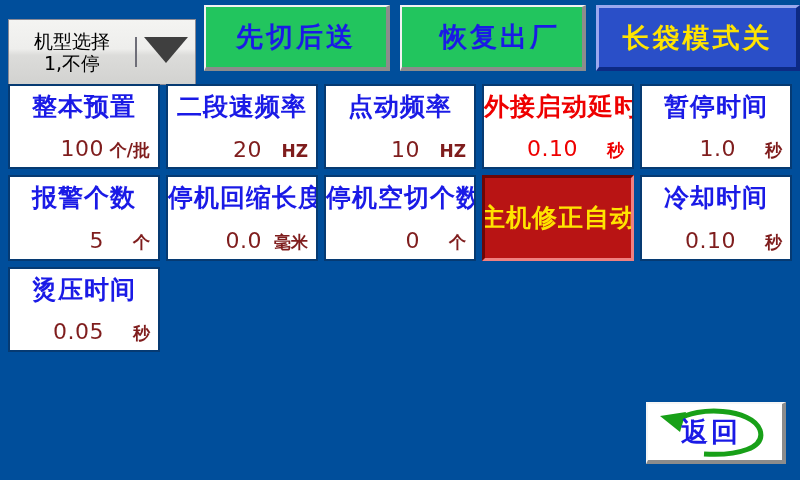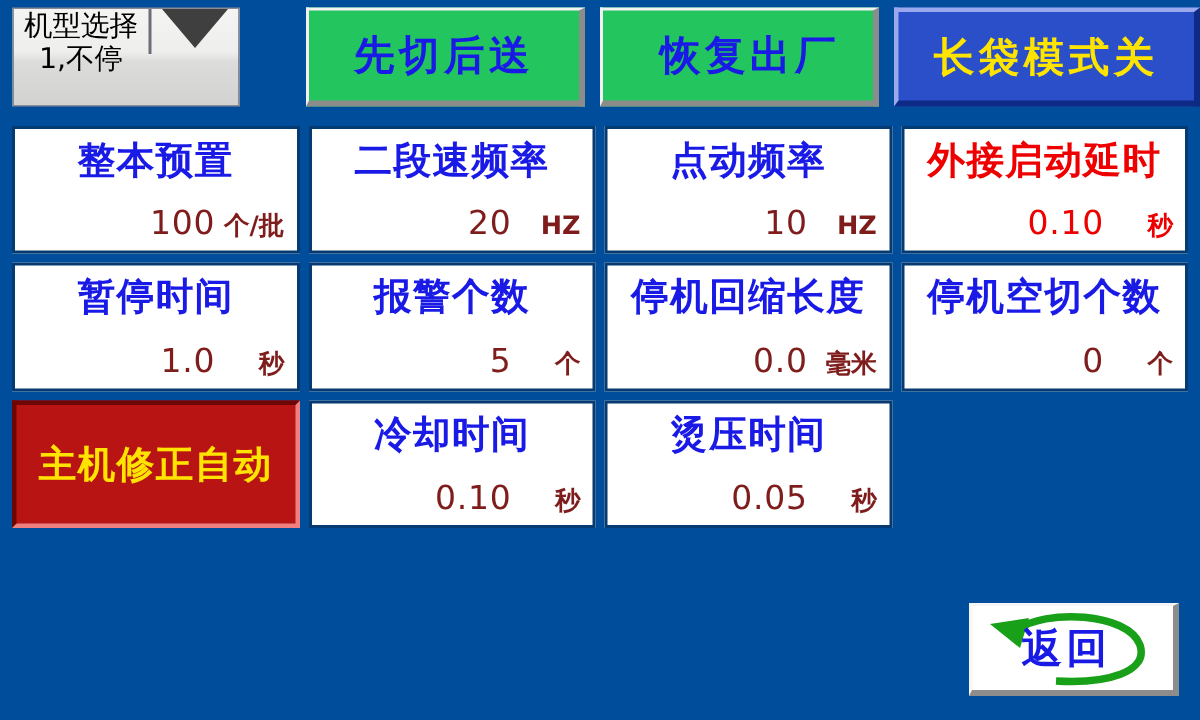--- a/index.html
+++ b/index.html
@@ -19,27 +19,27 @@
 
   
   #topbar {
     position: absolute;
     left: 0; top: 0;
     width: 800px; height: 78px;
   }
 
   .combo {
     position: absolute;
-    left: 8px; top: 5px;
-    width: 152px; height: 66px;
+    left: 8px; top: 19px;
+    width: 188px; height: 66px;
     background: linear-gradient(to bottom, #f4f4f2 0%, #eeeeec 45%, #dcdcda 55%, #d2d2d0 100%);
     border: 1px solid #8a8a96;
     box-sizing: border-box;
     display: flex;
-    align-items: flex-start;
+    align-items: center;
   }
   .combo-text {
     flex: 1;
     display: flex;
     flex-direction: column;
     align-items: center;
     justify-content: center;
     color: #000000;
     font-size: 19px;
     line-height: 22px;
@@ -95,21 +95,21 @@
   #btn-pre-cut  { left: 204px; width: 186px; }
   #btn-factory  { left: 400px; width: 186px; padding-left: 16px; }
   #btn-longbag  { left: 596px; width: 204px; }
 
   
   #grid {
     position: absolute;
     left: 8px; top: 84px;
     width: 784px; height: 268px;
     display: grid;
-    grid-template-columns: repeat(4, 1fr);
+    grid-template-columns: repeat(5, 1fr);
     grid-template-rows: repeat(3, 1fr);
     gap: 6px 6px;
   }
   .cell {
     position: relative;
     background: #ffffff;
     border: 2px solid #063a72;
     box-sizing: border-box;
     overflow: hidden;
   }

